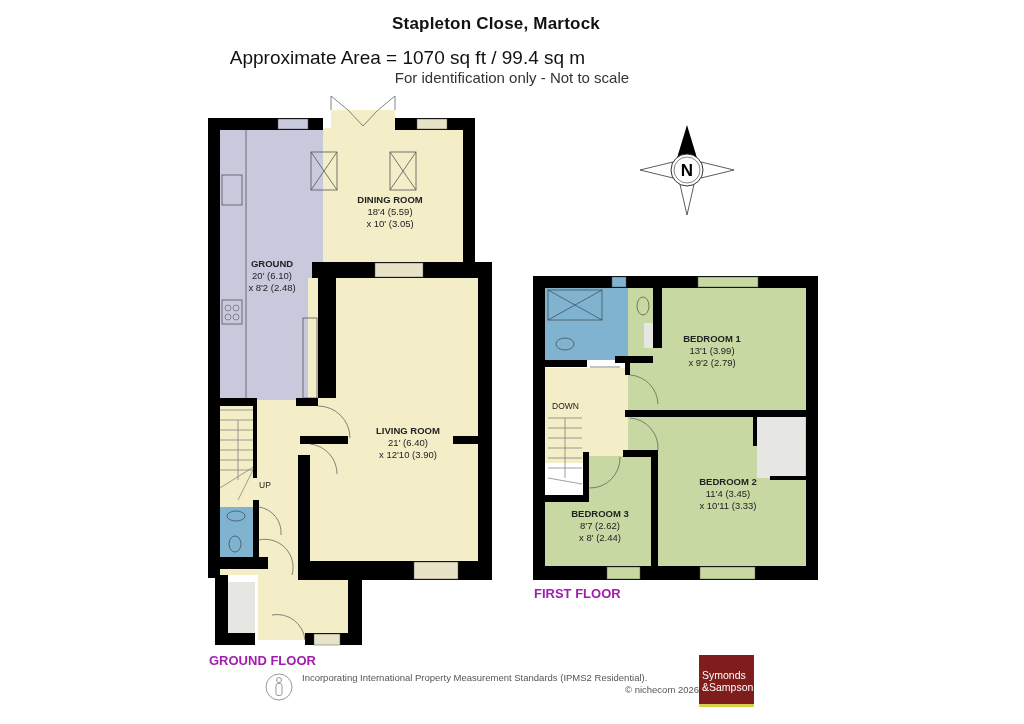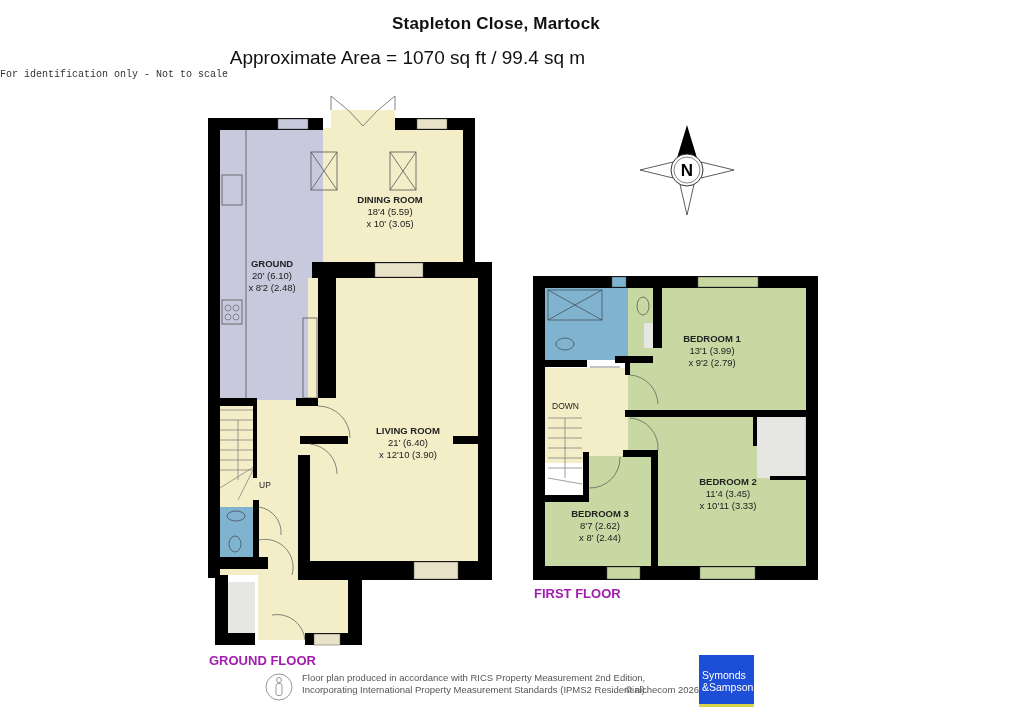--- a/index.html
+++ b/index.html
@@ -1,29 +1,29 @@
 <!DOCTYPE html>
 <html><head>
 <meta charset="utf-8">
 <style>
   html, body { margin:0; padding:0; background:#ffffff; }
   body { width:1024px; height:724px; position:relative; overflow:hidden; font-family:"Liberation Sans", sans-serif; color:#111; }
   .title { position:absolute; left:0; width:992px; top:14px; text-align:center; font-weight:bold; font-size:17px; letter-spacing:0.2px; }
   .subtitle { position:absolute; left:0; width:815px; top:47px; text-align:center; font-size:19px; }
-  .note { position:absolute; left:0; width:1024px; top:69px; font-size:10px; color:#333;font-family:Liberation Mono, monospace; }
+  .note { position:absolute; left:0; width:1024px; top:69px; text-align:center; font-size:15px; color:#333; }
   svg.plan { position:absolute; left:0; top:0; }
   .room-label { position:absolute; text-align:center; font-size:9.5px; line-height:12px; color:#222; transform:translateX(-50%); white-space:nowrap; }
   .room-label .name { font-weight:bold; display:block; }
   .room-label .dim { display:block; }
   .small-label { position:absolute; font-size:8.5px; font-weight:normal; color:#222; }
   .floor-label { position:absolute; font-weight:bold; font-size:13px; color:#a21caf;text-align:center; }
   .footer { position:absolute; left:302px; top:672px; font-size:9.5px; line-height:12px; color:#555; }
   .copyright { position:absolute; left:625px; top:684px; font-size:9.5px; color:#555; }
   .person-icon { position:absolute; left:265px; top:673px; width:28px; height:28px; }
-  .logo { position:absolute; left:699px; top:655px; width:55px; height:52px; background:#1d4ed8; border-bottom:3px solid #d8d24a; box-sizing:border-box; color:#fff; font-size:10.5px; line-height:12px; padding:14px 0 0 3px; }
+  .logo { position:absolute; left:699px; top:655px; width:55px; height:52px; background:#7f1d1d; border-bottom:3px solid #d8d24a; box-sizing:border-box; color:#fff; font-size:10.5px; line-height:12px; padding:14px 0 0 3px; }
   .logo span { display:block; }
   .compass { position:absolute; left:637px; top:120px; width:100px; height:100px; }
 </style>
 </head>
 <body>
 
 <div class="title">Stapleton Close, Martock</div>
 <div class="subtitle">Approximate Area = 1070 sq ft / 99.4 sq m</div>
 <div class="note">For identification only - Not to scale</div>
 
@@ -224,21 +224,20 @@
   <circle cx="50" cy="50" r="13" fill="none" stroke="#333" stroke-width="0.6"></circle>
   <text x="50" y="56" text-anchor="middle" font-family="Liberation Sans, sans-serif" font-weight="bold" font-size="17" fill="#000">N</text>
 </svg>
 
 <svg class="person-icon" viewBox="0 0 28 28">
   <circle cx="14" cy="14" r="13" fill="none" stroke="#999" stroke-width="1"></circle>
   <circle cx="14" cy="7" r="2.5" fill="none" stroke="#999" stroke-width="1"></circle>
   <rect x="11" y="10.5" width="6" height="12" rx="2" fill="none" stroke="#999" stroke-width="1"></rect>
 </svg>
 <div class="footer">
-  <div>Floor plan produced in accordance with RICS Property Measurement 2nd Edition,</div>
   <div>Incorporating International Property Measurement Standards (IPMS2 Residential).</div>
 </div>
 <div class="copyright">© nichecom 2026.</div>
 
 <div class="logo">
   <span>Symonds</span>
   <span>&amp;Sampson</span>
 </div>
 
 </body></html>

